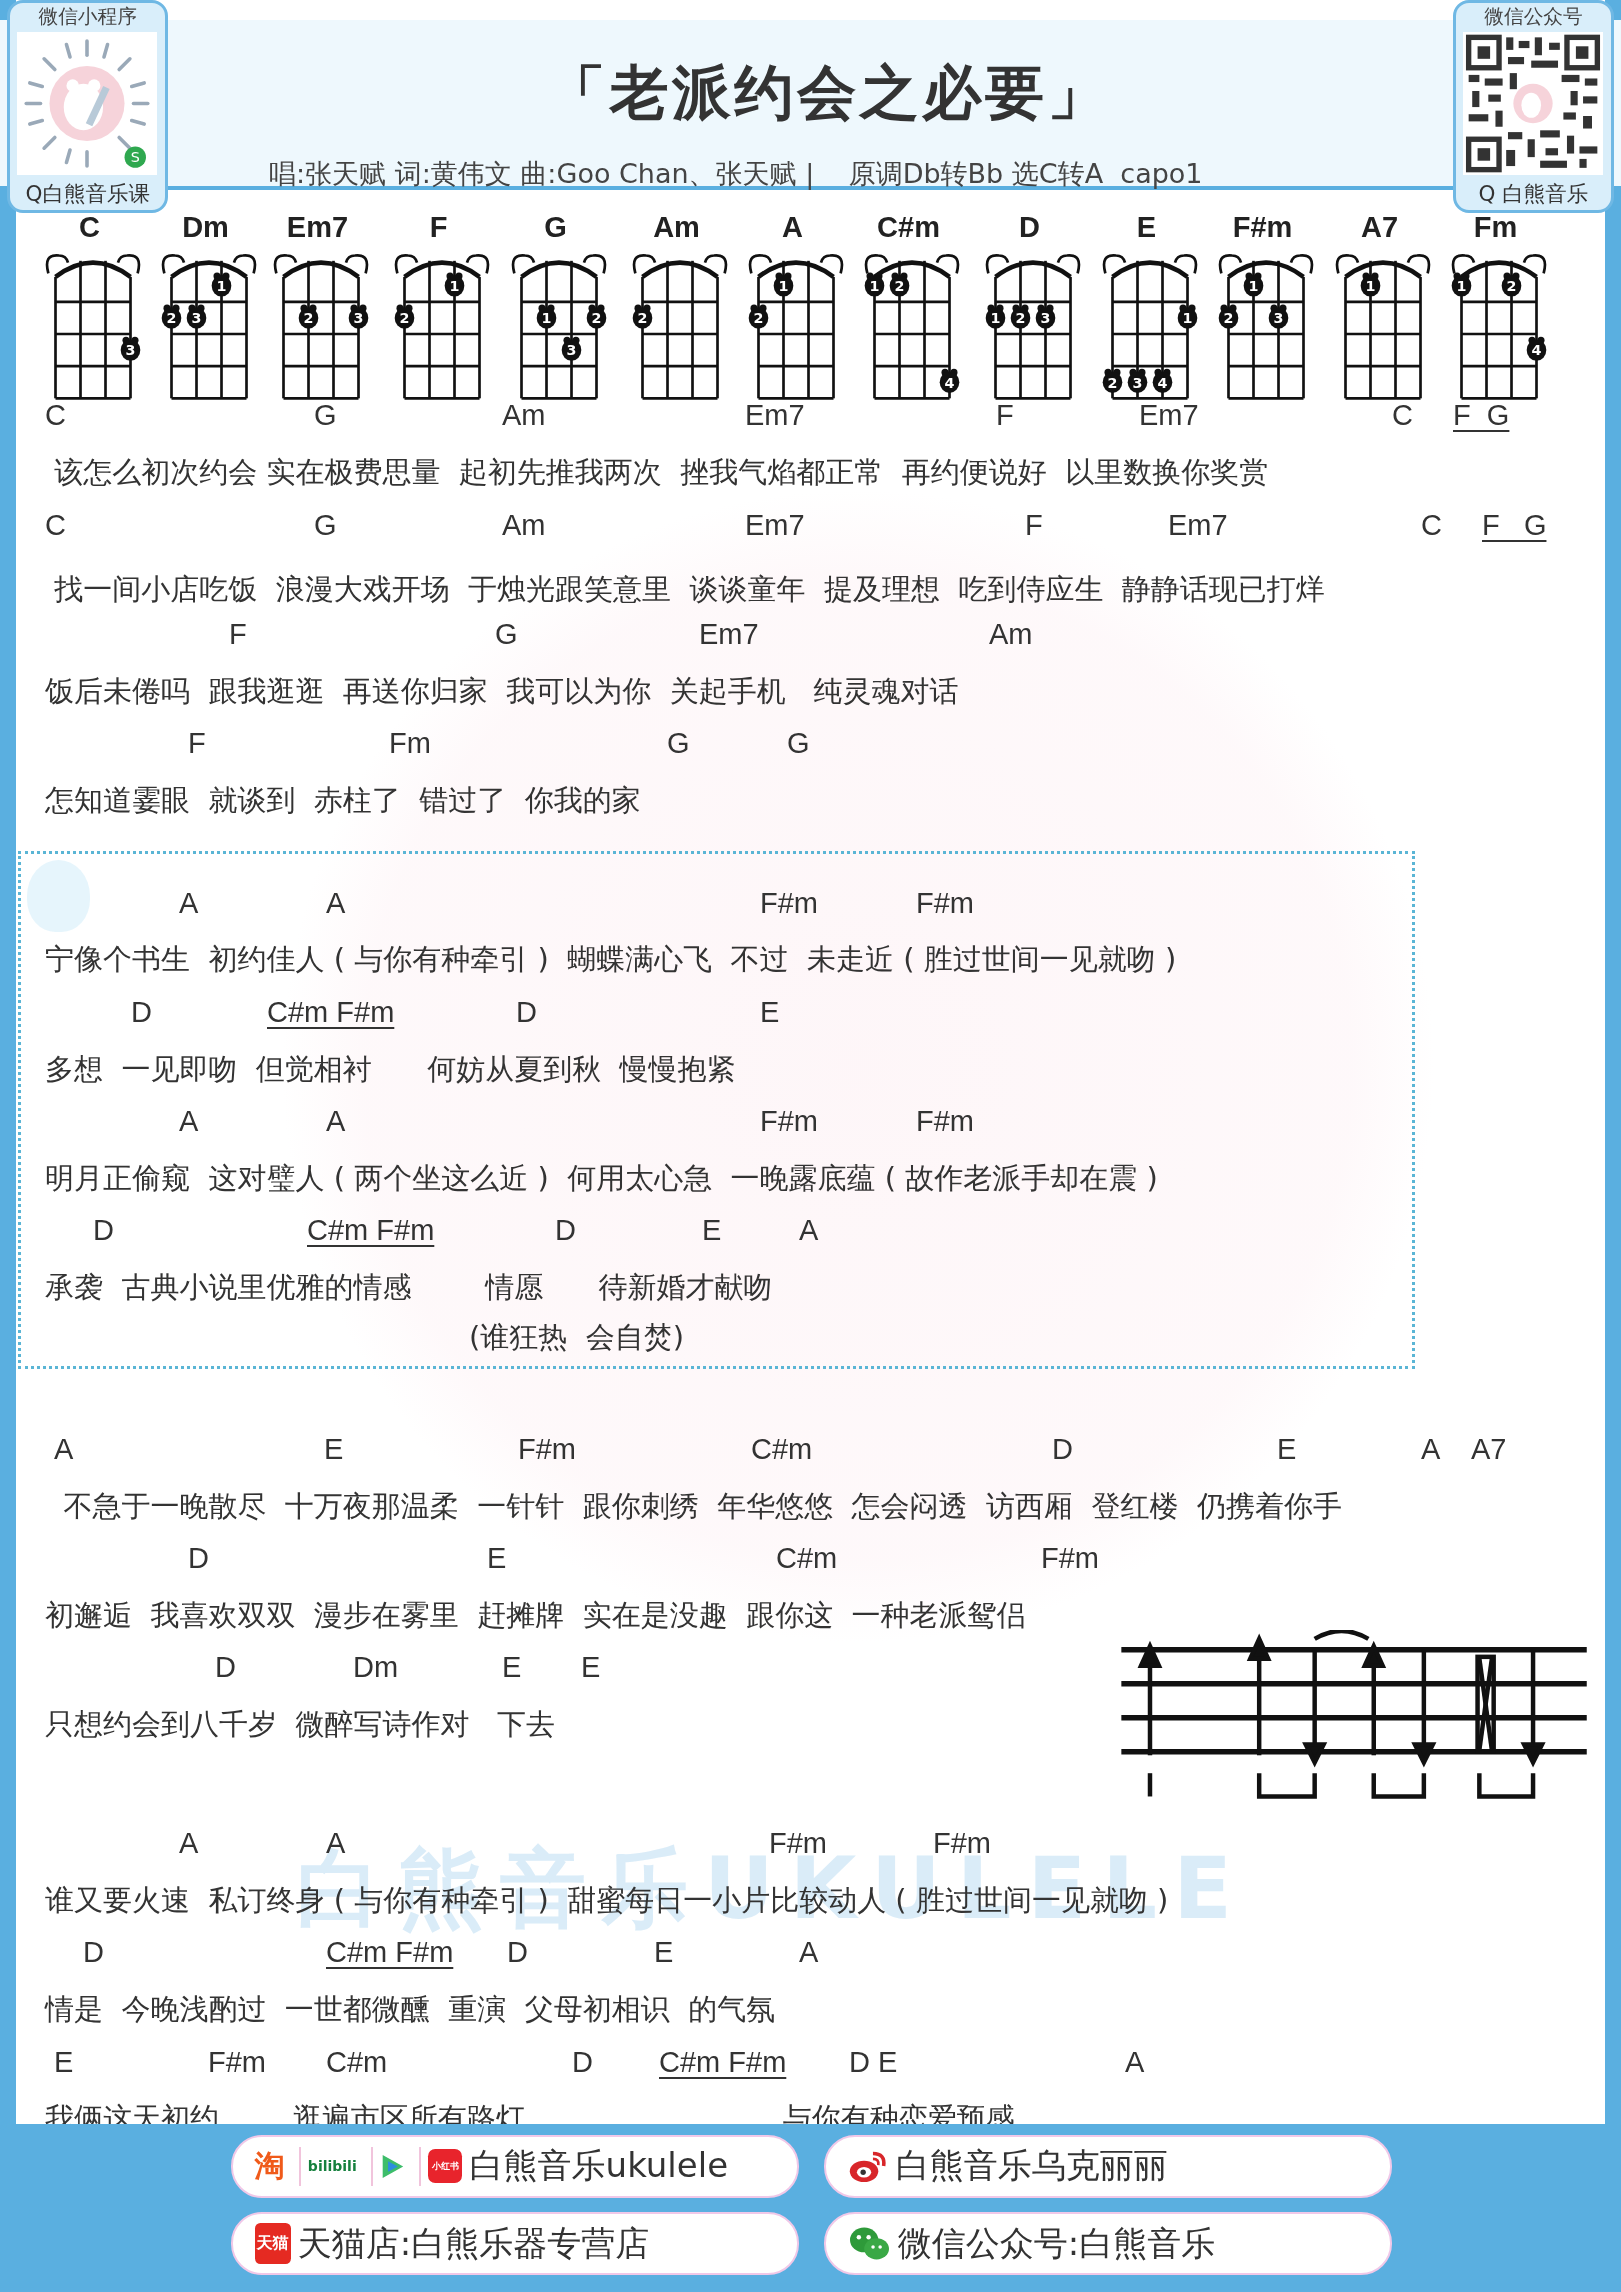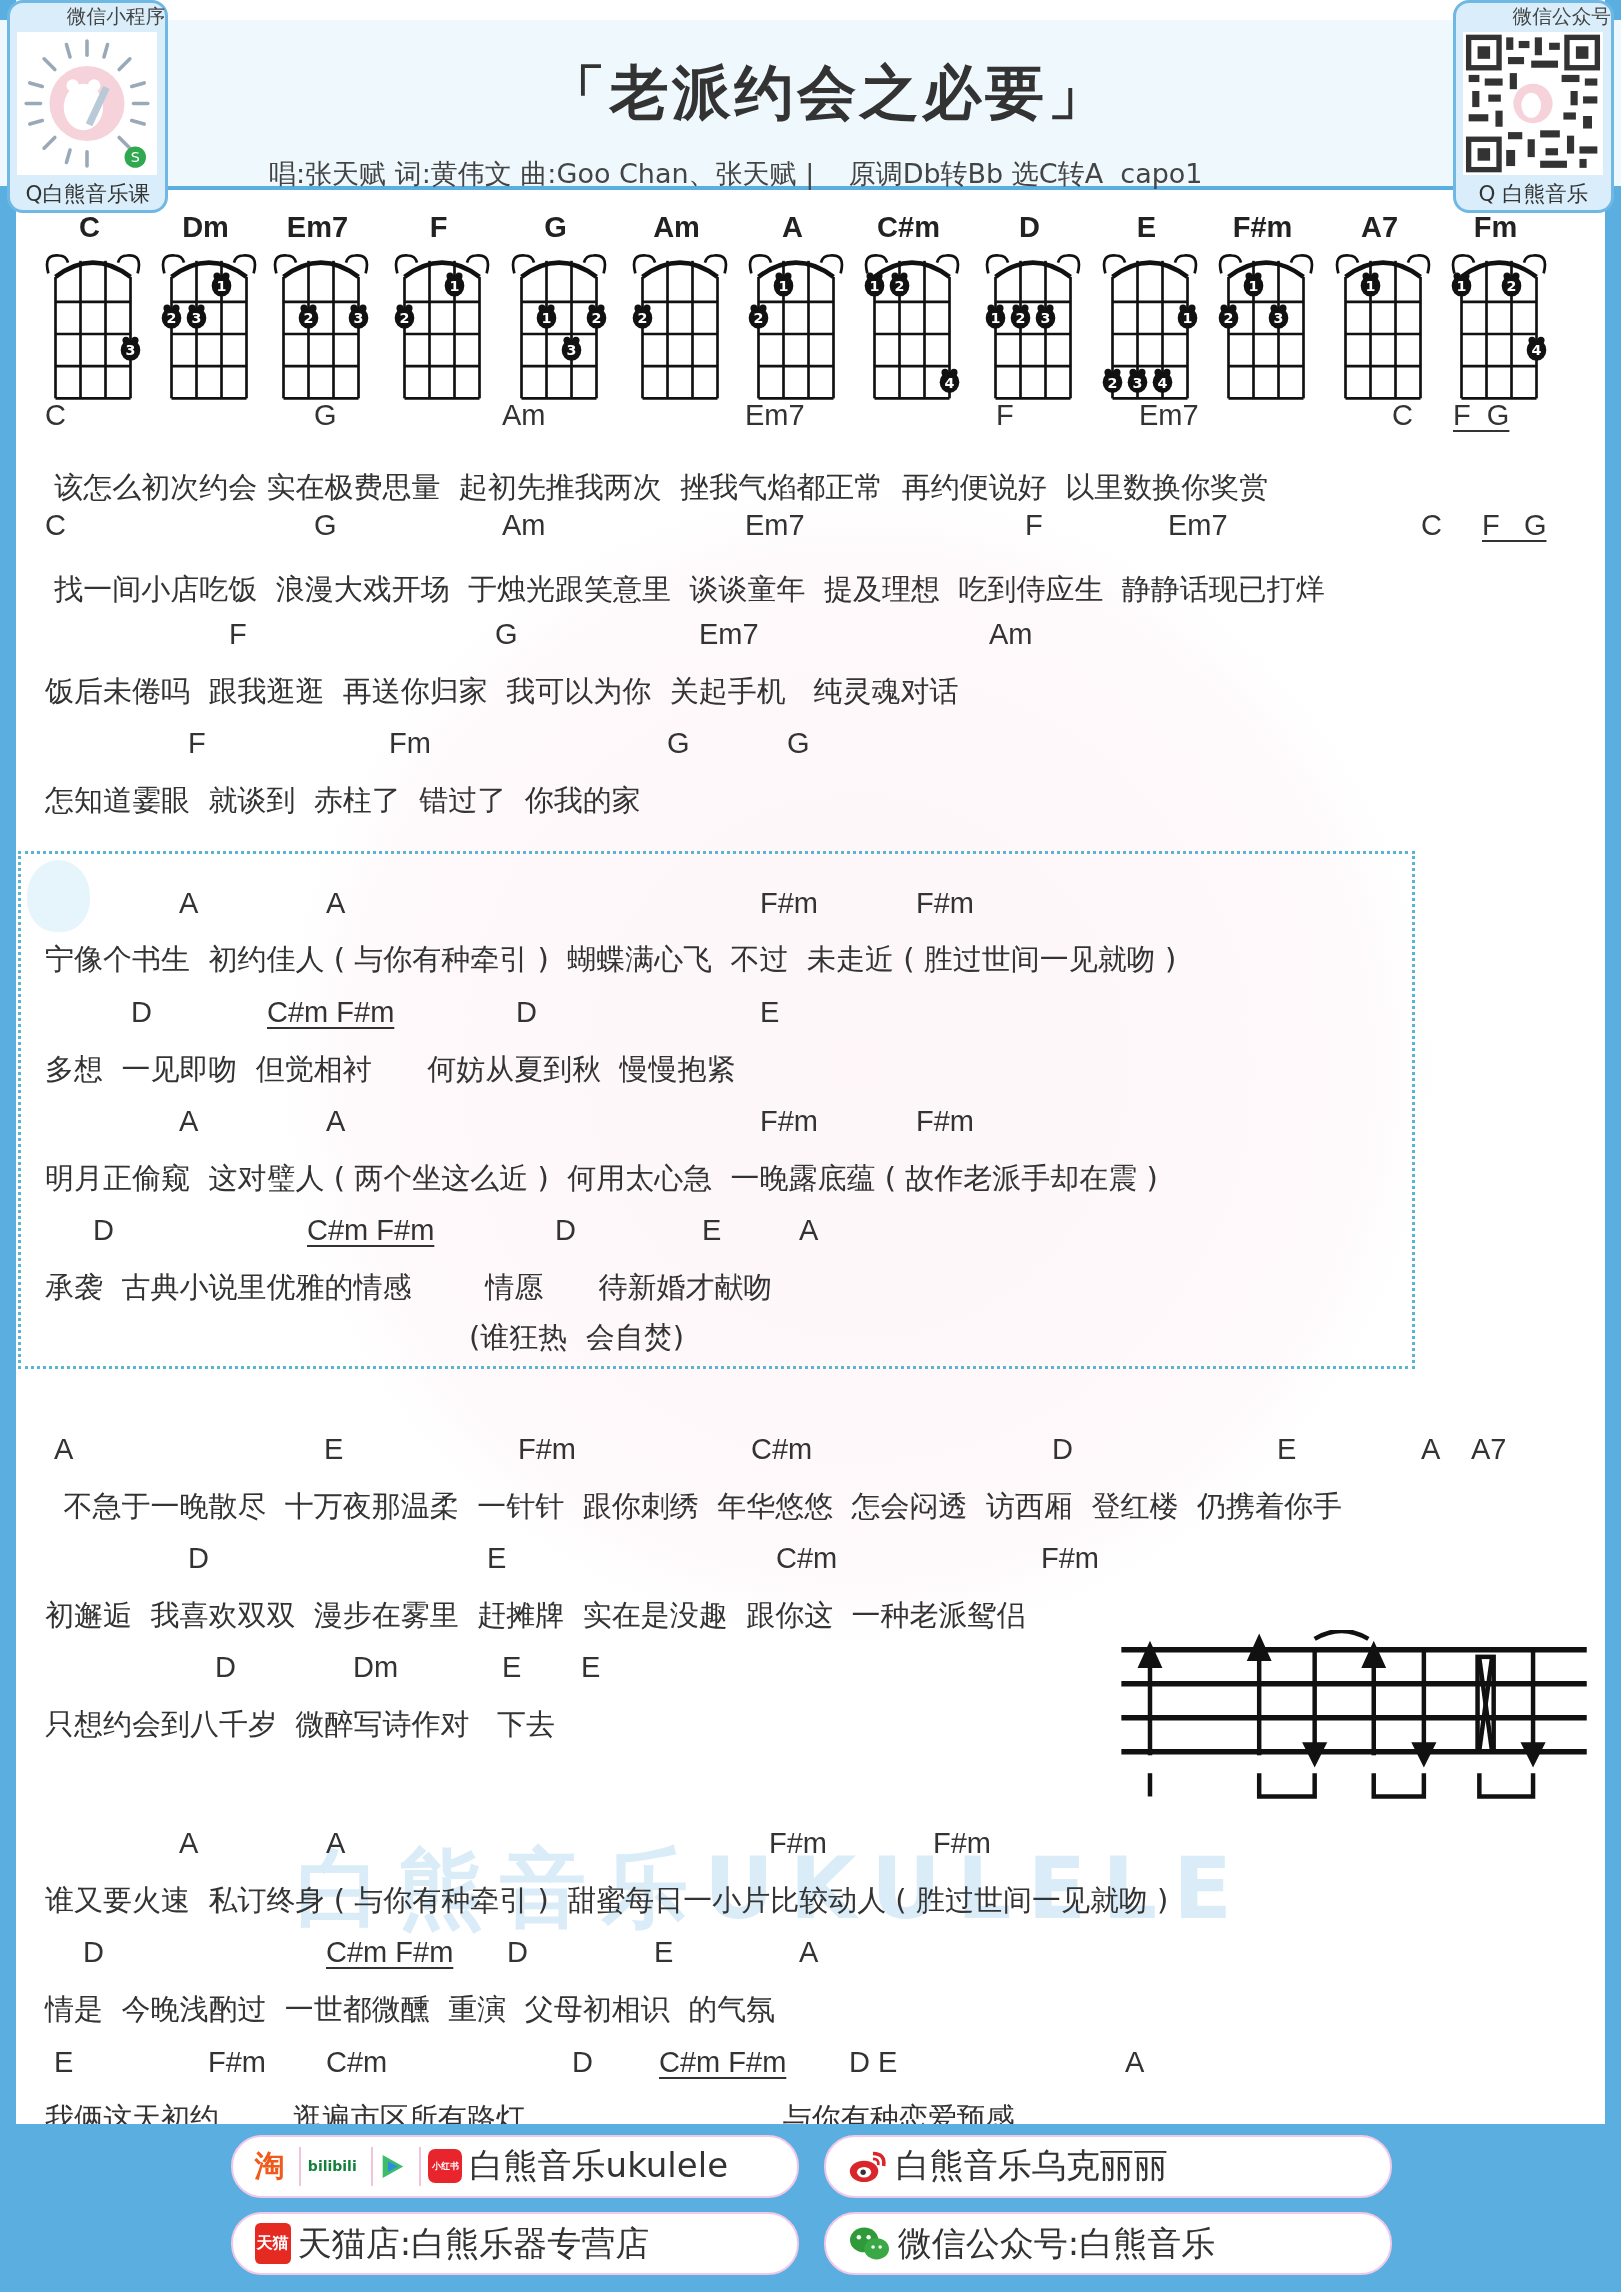--- a/index.html
+++ b/index.html
@@ -3,21 +3,21 @@
 <meta charset="utf-8">
 <style>
   html,body{margin:0;padding:0;}
   body{width:1621px;height:2293px;position:relative;overflow:hidden;background:#5aafe0;font-family:"DejaVu Sans","Liberation Sans",sans-serif;color:#333;}
   .page{position:absolute;left:16px;top:0;width:1589px;height:2124px;background:#ffffff;overflow:hidden;}
   .topbar{position:absolute;left:0;top:0;width:1621px;height:23px;background:#5aafe0;}
   .header{position:absolute;left:0;top:19.7px;width:1621px;height:170px;background:#eef8fd;border-bottom:4.5px solid #5aafe0;box-sizing:border-box;}
   .title{position:absolute;left:0;right:0;top:34px;text-align:center;font-size:59px;font-weight:bold;color:#333;letter-spacing:3.6px;padding-left:36px;}
   .subtitle{position:absolute;left:269px;top:136px;font-size:27px;color:#444;white-space:pre;}
   .qrbox{position:absolute;top:0;width:161px;height:213px;background:#d9eefa;border:3.6px solid #6fb8e4;border-radius:16px;box-sizing:border-box;z-index:3;}
-  .qrbox .qtop{height:27px;text-align:right;font-size:19.7px;color:#444;line-height:27px;}
+  .qrbox .qtop{height:27px;text-align:center;font-size:19.7px;color:#444;line-height:27px;}
   .qrbox .qimg{position:absolute;left:7.2px;top:29px;width:140px;height:143px;background:#fff;}
   .qrbox .qbot{position:absolute;bottom:0;left:0;right:0;height:32px;text-align:center;font-size:21.5px;color:#333;line-height:32px;}
   .qrleft{left:7.2px;}
   .qrright{left:1453px;}
   .watermark-bear{position:absolute;left:260px;top:484px;width:1164px;height:1164px;border-radius:50%;background:radial-gradient(circle at 50% 50%, rgba(250,220,228,0.25) 0%, rgba(250,220,228,0.18) 60%, rgba(255,255,255,0) 70%);}
   .watermark-text{position:absolute;left:296px;top:1831px;font-size:86px;color:rgba(150,200,235,0.35);letter-spacing:16px;font-weight:bold;white-space:nowrap;}
   .chords{position:absolute;left:36px;top:211px;height:188px;width:1558px;}
   .chord{position:absolute;top:0;width:107px;height:188px;}
   .chord .cname{position:absolute;top:0;left:0;width:100%;text-align:center;font-size:29px;font-weight:bold;color:#222;font-family:"Liberation Sans",sans-serif;}
   .chord svg{position:absolute;top:39px;left:7.2px;}
@@ -495,21 +495,21 @@
     <div class="chordline" style="left: 45px; top: 399px;">
       <span style="left: 0px;">C</span>
       <span style="left: 269px;">G</span>
       <span style="left: 457px;">Am</span>
       <span style="left: 700px;">Em7</span>
       <span style="left: 951px;">F</span>
       <span style="left: 1094px;">Em7</span>
       <span style="left: 1347px;">C</span>
       <span class="u" style="left: 1408px;">F  G</span>
     </div>
-    <div class="lyric" style="left: 45px; top: 453px; margin-top: 15px;"> 该怎么初次约会 实在极费思量  起初先推我两次  挫我气焰都正常  再约便说好  以里数换你奖赏</div>
+    <div class="lyric" style="left: 45px; top: 453px;"> 该怎么初次约会 实在极费思量  起初先推我两次  挫我气焰都正常  再约便说好  以里数换你奖赏</div>
     <div class="chordline" style="left: 45px; top: 509px;">
       <span style="left: 0px;">C</span>
       <span style="left: 269px;">G</span>
       <span style="left: 457px;">Am</span>
       <span style="left: 700px;">Em7</span>
       <span style="left: 980px;">F</span>
       <span style="left: 1123px;">Em7</span>
       <span style="left: 1376px;">C</span>
       <span class="u" style="left: 1437px;">F   G</span>
     </div>

